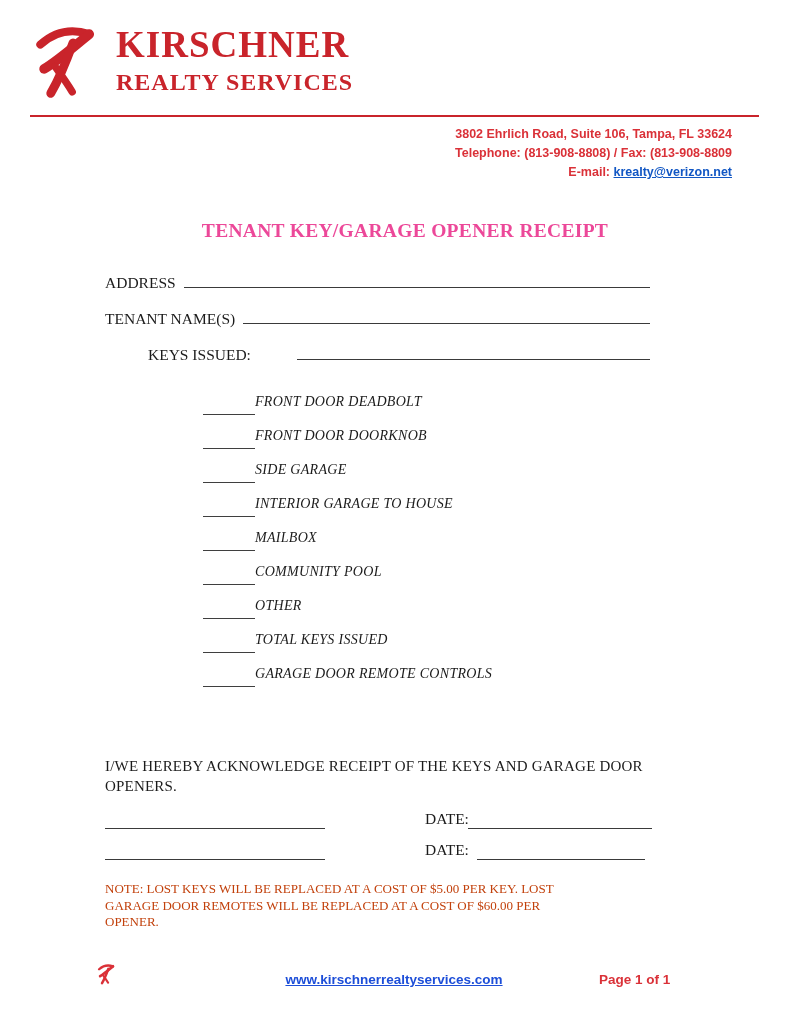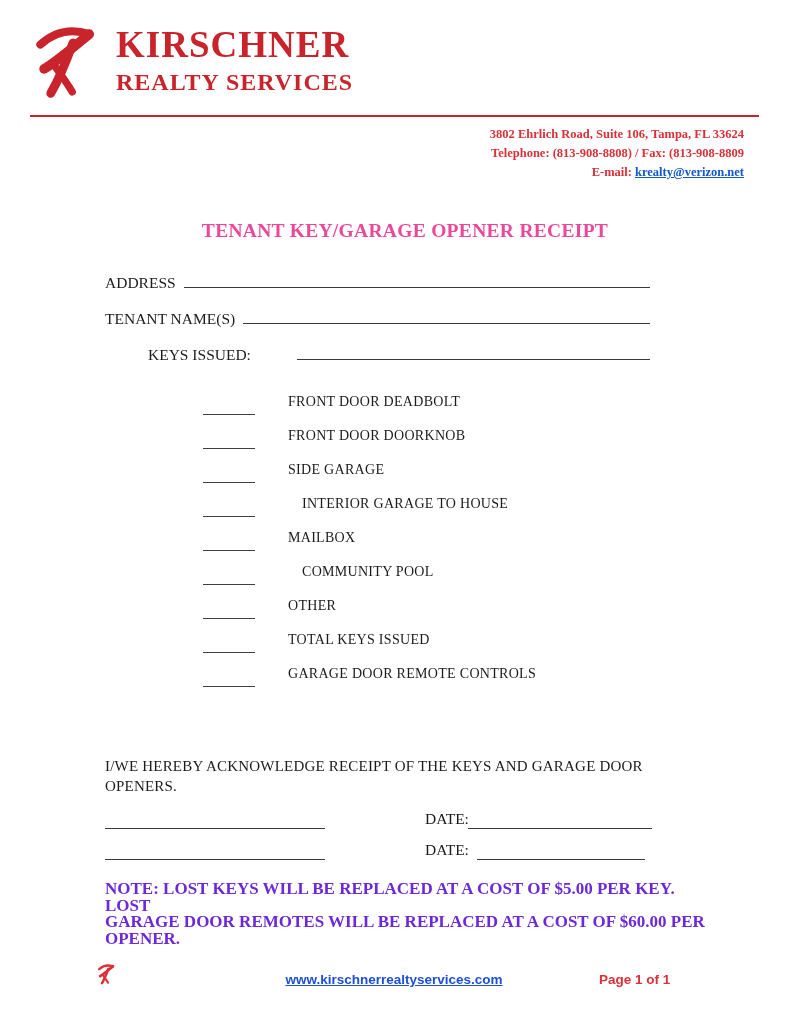--- a/index.html
+++ b/index.html
@@ -13,60 +13,60 @@
   }
 
   
   .brand{position:absolute;top:24px;left:33px;display:flex;align-items:flex-start;}
   .logo-k{width:74px;height:78px;}
   .brand-text{margin-left:9px;color:#c9242b;}
   .brand-name{font-size:37px;line-height:42px;letter-spacing:1px;font-weight:600;}
   .brand-sub{font-size:24px;line-height:26px;margin-top:3px;letter-spacing:1px;font-weight:600;}
   .header-rule{position:absolute;top:115px;left:30px;width:729px;border-top:2px solid #c9242b;}
   .contact{
-    position:absolute;top:125px;right:44px;text-align:right;
-    font-family:Liberation Serif, serif;font-weight:bold;
+    position:absolute;top:125px;right:56px;text-align:right;
+    font-family:Liberation Sans, sans-serif;font-weight:bold;
     font-size:12.5px;line-height:19px;color:#da3138;
   }
   .contact a{color:#1257c4;text-decoration:underline;cursor:pointer;}
 
   
   .doc-title{
     position:absolute;top:220px;left:30px;width:750px;text-align:center;
     font-weight:bold;font-size:19.5px;letter-spacing:0.3px;color:#ec4899;
   }
 
   
   .fields{position:absolute;top:272px;left:105px;width:545px;font-size:15.5px;}
   .field-row{display:flex;align-items:baseline;height:19px;margin-bottom:17px;}
   .field-row.indent{padding-left:43px;gap:38px;}
   .field-line{flex:1;border-bottom:1.2px solid #3a3a3a;height:15px;margin-left:8px;}
 
   
   .keylist{position:absolute;top:394px;left:203px;font-size:14px;}
   .krow{display:flex;align-items:baseline;height:19px;margin-bottom:15px;}
-  .krow.gap{margin-top:12px;gap:14px;}
+  .krow.gap{margin-top:12px;}
   .kblank{width:52px;border-bottom:1.2px solid #3f3f3f;align-self:flex-end;margin-bottom:-2px;height:12px;}
-  .klabel{margin-left:33px;letter-spacing:0.3px;white-space:nowrap;}
+  .klabel{letter-spacing:0.3px;white-space:nowrap;font-style:italic;}
 
   
   .ack{position:absolute;top:756px;left:105px;font-size:15px;line-height:20px;letter-spacing:0.2px;}
 
   
   .sig{position:absolute;top:806px;left:105px;width:545px;}
   .sig-row{position:relative;height:31px;}
   .sig-line{position:absolute;left:0;top:22px;width:220px;border-bottom:1.3px solid #3a3a3a;height:0;}
   .date-label{position:absolute;left:320px;top:4px;font-size:15.5px;}
   .date-line{position:absolute;top:22px;border-bottom:1.3px solid #3a3a3a;height:0;}
   .sig-row.r1 .date-line{left:363px;width:184px;}
   .sig-row.r2 .date-line{left:372px;width:168px;}
 
   
-  .note{position:absolute;top:881px;left:105px;width:600px;font-weight:bold;
-        font-size:17px;line-height:16.6px;color:#6d28d9;}
+  .note{position:absolute;top:881px;left:105px;width:600px;font-weight:normal;
+        font-size:13px;line-height:16.6px;color:#c2410c;}
 
   
   .footer-k{position:absolute;left:97px;top:963px;width:21px;height:23px;}
   .footer-url{position:absolute;left:0;top:972px;width:788px;text-align:center;
       font-family:"Liberation Sans", sans-serif;font-weight:bold;font-size:13.5px;}
   .footer-url a{color:#1d4ed8;text-decoration:underline;cursor:pointer;}
   .footer-page{position:absolute;left:599px;top:972px;
       font-family:"Liberation Sans", sans-serif;font-weight:bold;font-size:13.5px;color:#da3138;}
 </style>
 </head>

